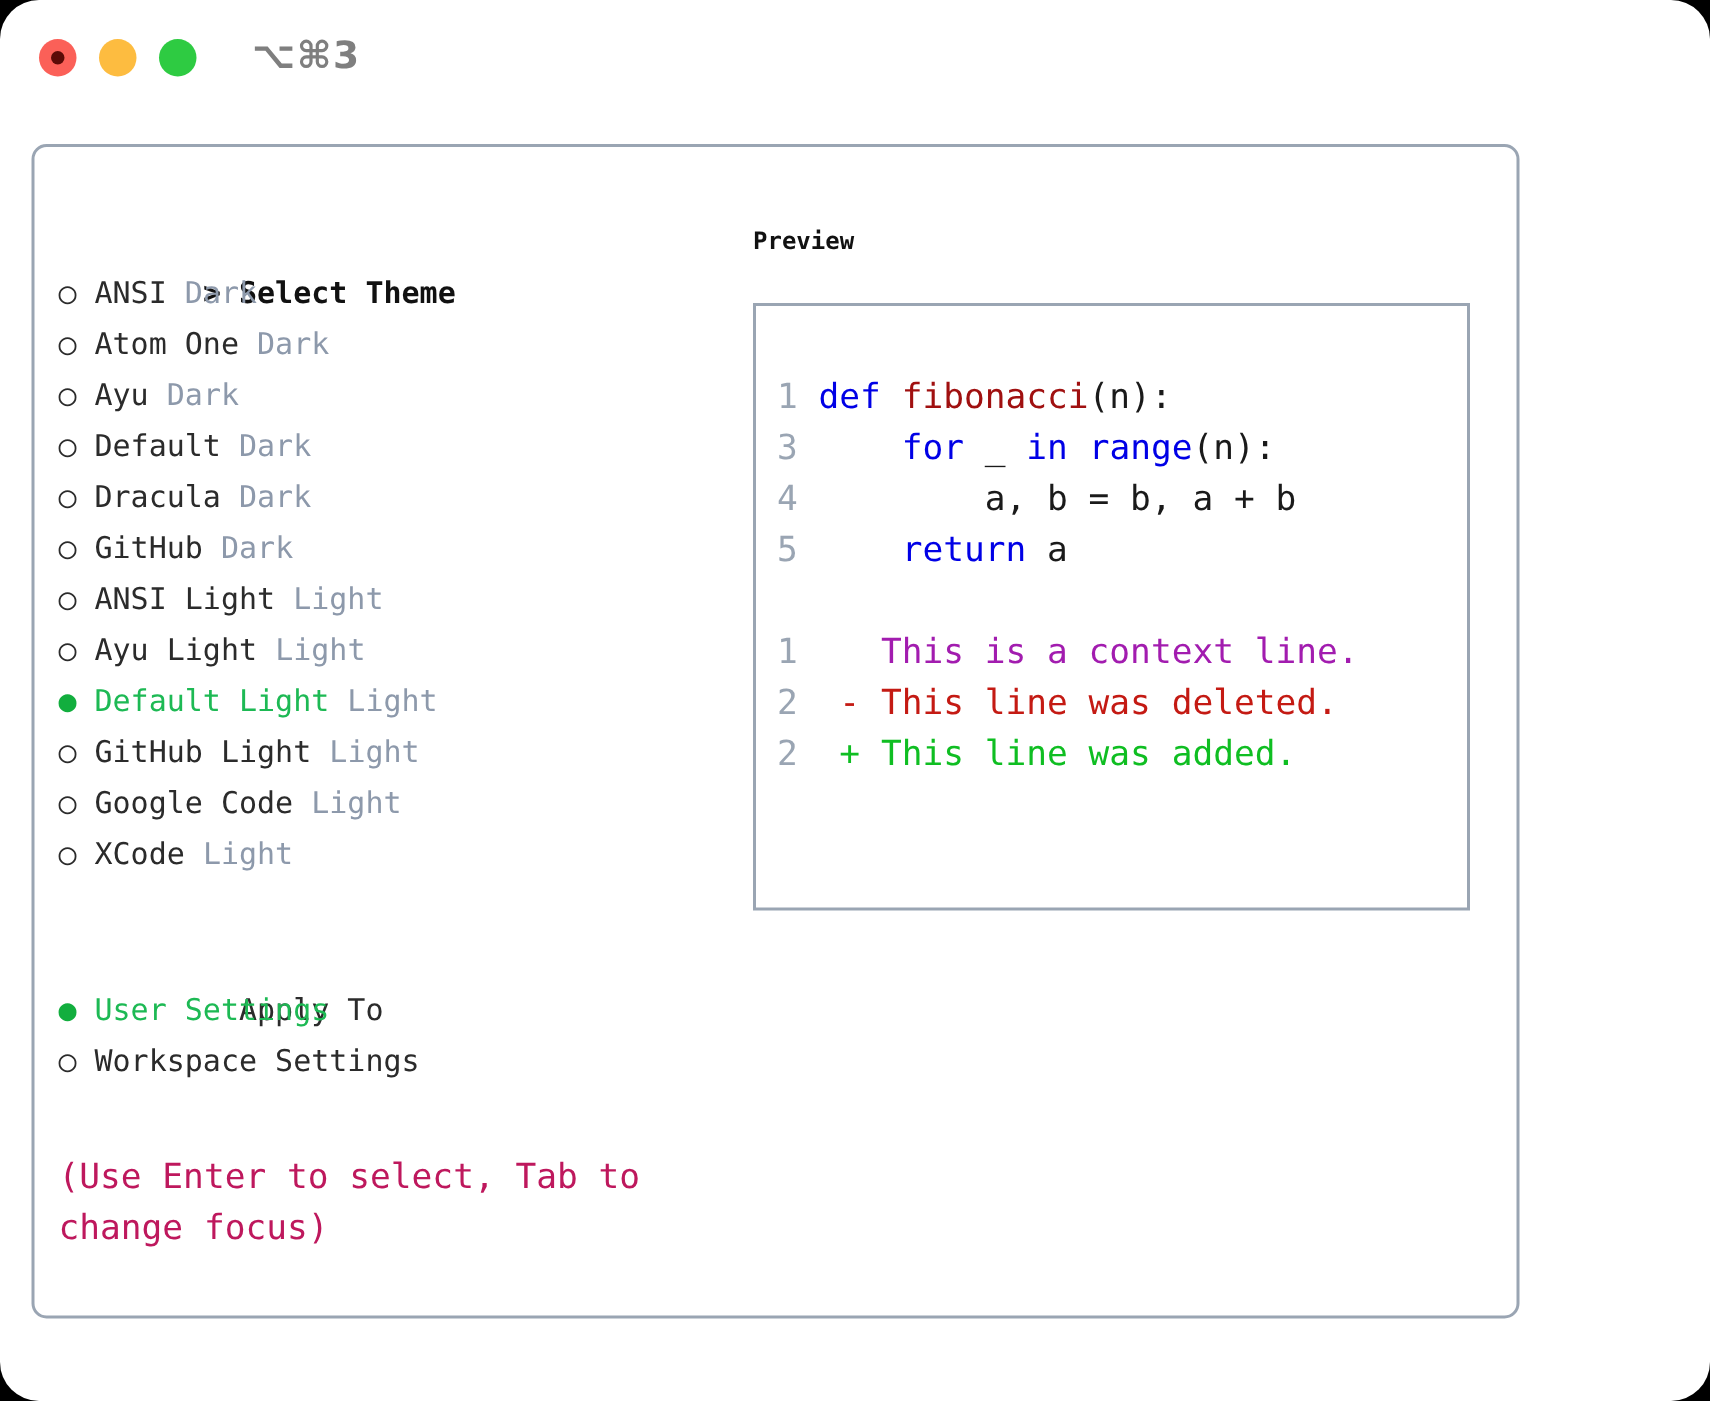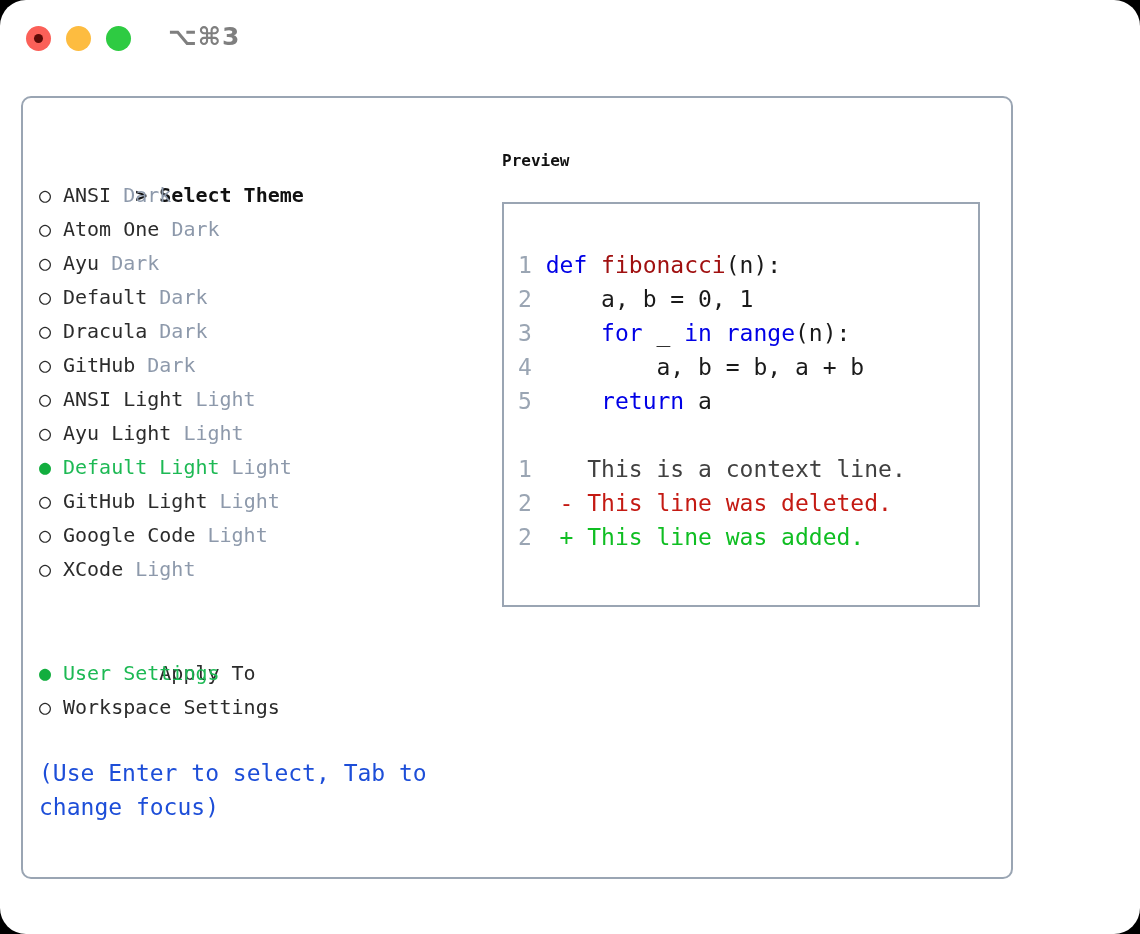--- a/index.html
+++ b/index.html
@@ -110,24 +110,24 @@
   .sel {
     color: #1DB954;
   }
   .sel .tag { color: #8D99AB; }
 
   .green-dot { color: #12AE3E; }
 
   #spacer-a { height: 36px; }
 
   #hint {
-    margin-top: 32px;
+    margin-top: 44px;
     font-size: 23px;
     line-height: 34px;
-    color: #1d4ed8;
+    color: #be185d;
     white-space: pre-wrap;
     width: 410px;
   }
 
   
   #preview-column {
     position: absolute;
     left: 479px;
     top: 46px;
     width: 500px;
@@ -152,21 +152,21 @@
 
   .code-line {
     font-size: 23px;
     line-height: 34px;
     white-space: pre;
     color: #1A1A1A;
   }
   .ln { color: #9AA5B3; }
   .kw { color: #0000E6; }
   .fn { color: #A01010; }
-  .ctx { color: #404040; text-align: center; }
+  .ctx { color: #a21caf; text-align: center; }
   .del { color: #C41A13; }
   .add { color: #0FBE22; }
 
   #code-gap { height: 34px; }
 </style>
 </head>
 <body>
 
 <div id="app-window">
 
@@ -209,21 +209,20 @@
         </div>
 
       <div id="hint">(Use Enter to select, Tab to change focus)</div>
     </div>
 
     <div id="preview-column">
       <div id="preview-title">Preview</div>
       <div id="preview-box">
         <div id="code-block">
             <div class="code-line"><span class="ln">1 </span><span class="kw">def </span><span class="fn">fibonacci</span><span>(n):</span></div>
-            <div class="code-line"><span class="ln">2 </span><span>    a, b = 0, 1</span></div>
             <div class="code-line"><span class="ln">3 </span><span>    </span><span class="kw">for</span><span> _ </span><span class="kw">in</span><span> </span><span class="kw">range</span><span>(n):</span></div>
             <div class="code-line"><span class="ln">4 </span><span>        a, b = b, a + b</span></div>
             <div class="code-line"><span class="ln">5 </span><span>    </span><span class="kw">return</span><span> a</span></div>
           </div>
         <div id="code-gap"></div>
         <div id="diff-block">
             <div class="code-line"><span class="ln">1  </span><span class="ctx">  </span><span class="ctx">This is a context line.</span></div>
             <div class="code-line"><span class="ln">2  </span><span class="del">- </span><span class="del">This line was deleted.</span></div>
             <div class="code-line"><span class="ln">2  </span><span class="add">+ </span><span class="add">This line was added.</span></div>
           </div>

